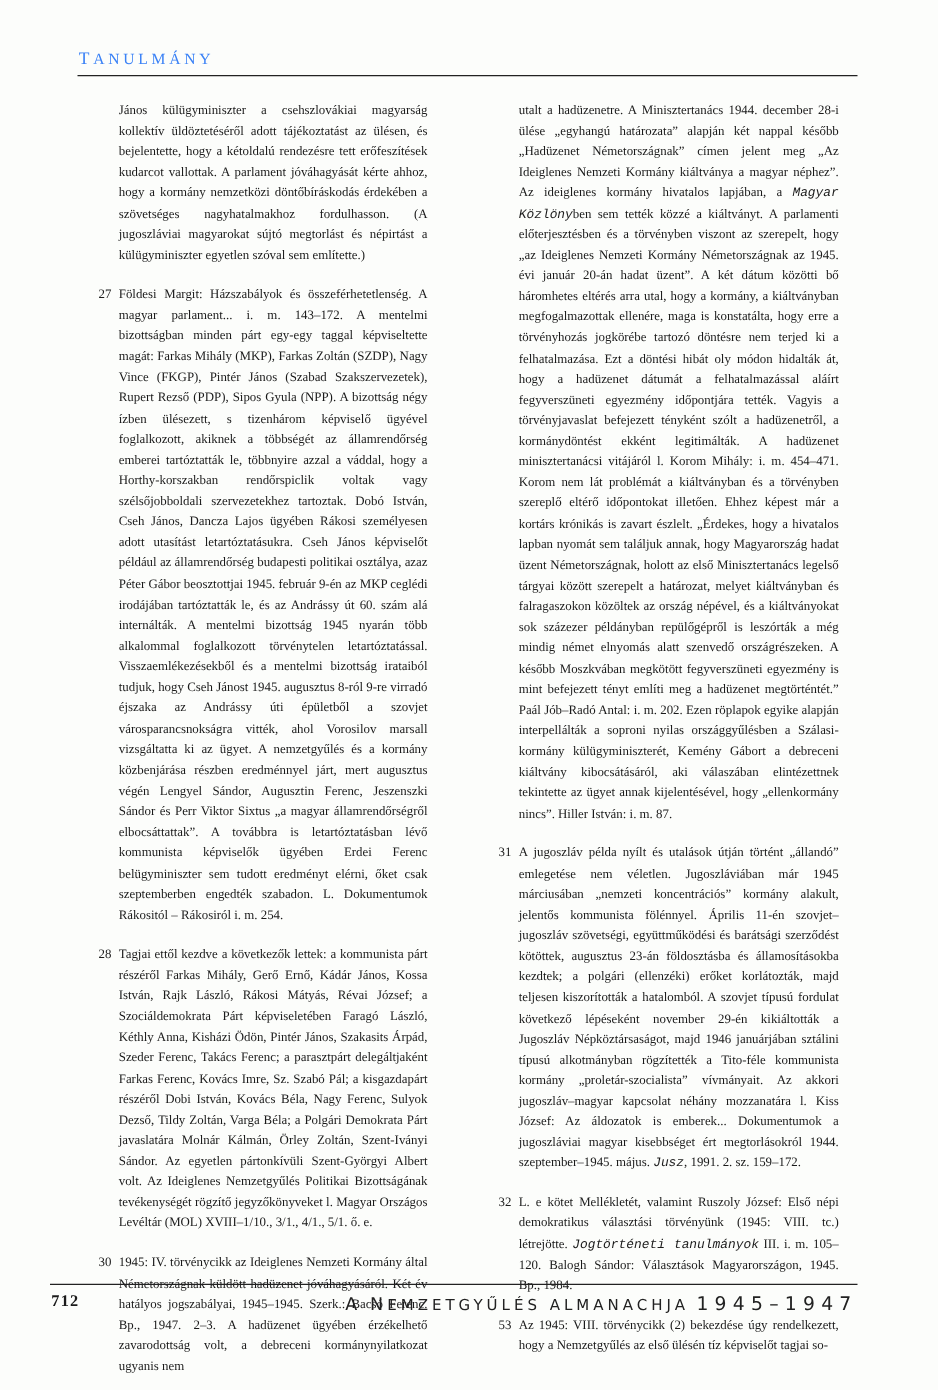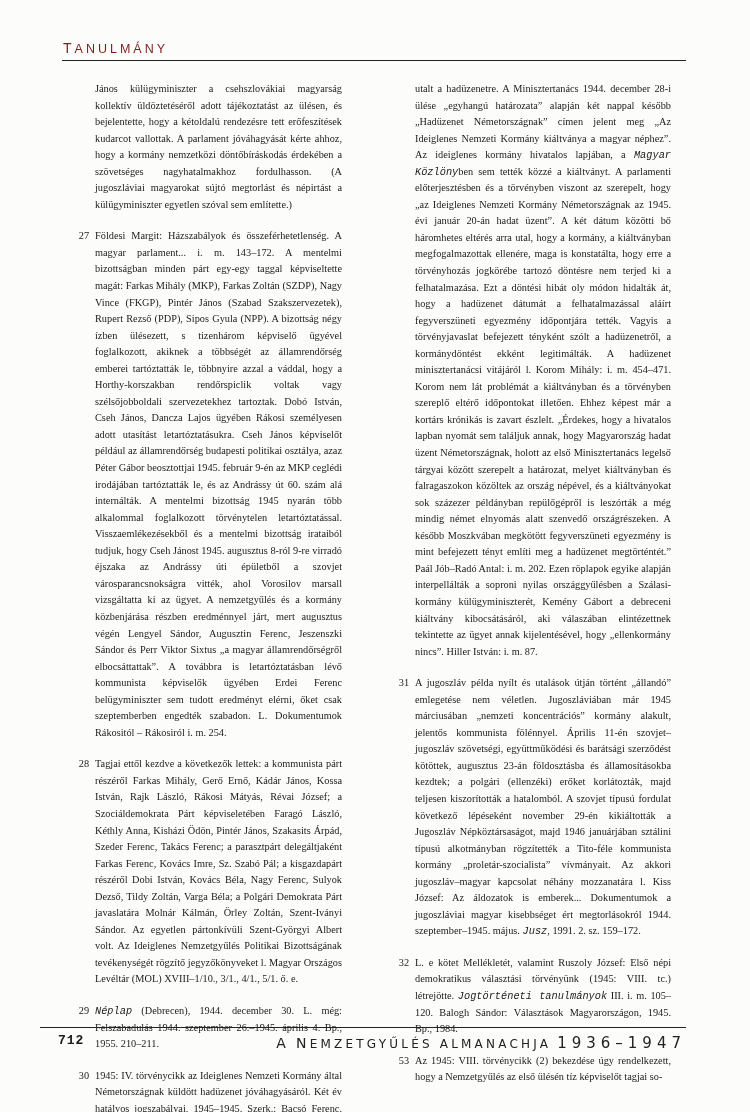--- a/index.html
+++ b/index.html
@@ -2,39 +2,39 @@
 <html><head>
 <meta charset="utf-8">
 <style>
   html, body { margin: 0; padding: 0; }
   body {
     width: 750px; height: 1112px; background: #fcfdfb; position: relative; overflow: hidden;
     font-family: "DejaVu Serif", "Liberation Serif", serif; color: #1a1a1a;
   }
   .header-title {
     position: absolute; left: 63px; top: 40px;
-    font-family: Liberation Sans, sans-serif;
-    font-size: 12.5px; letter-spacing: 3px; color: #7f1d1d;
+    font-family: Liberation Serif, serif;
+    font-size: 12.5px; letter-spacing: 3px; color: #3b82f6;
   }
   .header-title .cap { font-size: 14px; }
   .rule-top { position: absolute; left: 62px; top: 60px; width: 624px; height: 1px; background: #222; }
   .rule-bottom { position: absolute; left: 40px; top: 1027px; width: 646px; height: 1px; background: #222; }
   .col {
     position: absolute; top: 66px; font-size: 10.3px; line-height: 16.55px;
     text-align: justify; font-family: "Liberation Serif", "DejaVu Serif", serif;
   }
   .col.left { left: 61px; width: 296px; }
   .col.right { left: 381px; width: 305px; }
   .note { position: relative; padding-left: 19px; margin: 15px; }
   .note.cont { }
   .note .num { position: absolute; left: 0; top: 0; width: 16px; text-align: center; }
   .note p { margin: 0; }
   .footer-page {
     position: absolute; left: 41px; top: 1033px;
-    font-family: Liberation Mono, monospace; font-weight: bold; font-size: 13px; letter-spacing: 1px; margin-left: 17px;
+    font-family: Liberation Serif, serif; font-weight: bold; font-size: 13px; letter-spacing: 1px;
   }
   .footer-title {
     position: absolute; right: 64px; top: 1034px;
     font-family: "DejaVu Sans", "Liberation Sans", sans-serif; font-size: 12px; letter-spacing: 3.2px; color: #222;
   }
   .footer-title .cap { font-size: 14px; }
   .footer-title .yrs { font-size: 15px; letter-spacing: 5px; margin-left: 6px; }
   i { font-style: italic; font-family: Liberation Mono, monospace; }
 </style>
 </head>
@@ -47,24 +47,20 @@
   <p class="note cont"><span>János külügyminiszter a csehszlovákiai magyarság kollektív üldöztetéséről adott tájékoztatást az ülésen, és bejelentette, hogy a kétoldalú rendezésre tett erőfeszítések kudarcot vallottak. A parlament jóváhagyását kérte ahhoz, hogy a kormány nemzetközi döntőbíráskodás érdekében a szövetséges nagyhatalmakhoz fordulhasson. (A jugoszláviai magyarokat sújtó megtorlást és népirtást a külügyminiszter egyetlen szóval sem említette.)</span></p>
   <div class="note">
     <span class="num">27</span>
     <p>Földesi Margit: Házszabályok és összeférhetetlenség. A magyar parlament... i. m. 143–172. A mentelmi bizottságban minden párt egy-egy taggal képviseltette magát: Farkas Mihály (MKP), Farkas Zoltán (SZDP), Nagy Vince (FKGP), Pintér János (Szabad Szakszervezetek), Rupert Rezső (PDP), Sipos Gyula (NPP). A bizottság négy ízben ülésezett, s tizenhárom képviselő ügyével foglalkozott, akiknek a többségét az államrendőrség emberei tartóztatták le, többnyire azzal a váddal, hogy a Horthy-korszakban rendőrspiclik voltak vagy szélsőjobboldali szervezetekhez tartoztak. Dobó István, Cseh János, Dancza Lajos ügyében Rákosi személyesen adott utasítást letartóztatásukra. Cseh János képviselőt például az államrendőrség budapesti politikai osztálya, azaz Péter Gábor beosztottjai 1945. február 9-én az MKP ceglédi irodájában tartóztatták le, és az Andrássy út 60. szám alá internálták. A mentelmi bizottság 1945 nyarán több alkalommal foglalkozott törvénytelen letartóztatással. Visszaemlékezésekből és a mentelmi bizottság irataiból tudjuk, hogy Cseh Jánost 1945. augusztus 8-ról 9-re virradó éjszaka az Andrássy úti épületből a szovjet városparancsnokságra vitték, ahol Vorosilov marsall vizsgáltatta ki az ügyet. A nemzetgyűlés és a kormány közbenjárása részben eredménnyel járt, mert augusztus végén Lengyel Sándor, Augusztin Ferenc, Jeszenszki Sándor és Perr Viktor Sixtus „a magyar államrendőrségről elbocsáttattak”. A továbbra is letartóztatásban lévő kommunista képviselők ügyében Erdei Ferenc belügyminiszter sem tudott eredményt elérni, őket csak szeptemberben engedték szabadon. L. Dokumentumok Rákositól – Rákosiról i. m. 254.</p>
   </div>
   <div class="note">
     <span class="num">28</span>
     <p>Tagjai ettől kezdve a következők lettek: a kommunista párt részéről Farkas Mihály, Gerő Ernő, Kádár János, Kossa István, Rajk László, Rákosi Mátyás, Révai József; a Szociáldemokrata Párt képviseletében Faragó László, Kéthly Anna, Kisházi Ödön, Pintér János, Szakasits Árpád, Szeder Ferenc, Takács Ferenc; a parasztpárt delegáltjaként Farkas Ferenc, Kovács Imre, Sz. Szabó Pál; a kisgazdapárt részéről Dobi István, Kovács Béla, Nagy Ferenc, Sulyok Dezső, Tildy Zoltán, Varga Béla; a Polgári Demokrata Párt javaslatára Molnár Kálmán, Örley Zoltán, Szent-Iványi Sándor. Az egyetlen pártonkívüli Szent-Györgyi Albert volt. Az Ideiglenes Nemzetgyűlés Politikai Bizottságának tevékenységét rögzítő jegyzőkönyveket l. Magyar Országos Levéltár (MOL) XVIII–1/10., 3/1., 4/1., 5/1. ő. e.</p>
   </div>
   <div class="note">
-    <span class="num">29</span>
-    <p><i>Néplap</i><span> (Debrecen), 1944. december 30. L. még: Felszabadulás 1944. szeptember 26.–1945. április 4. Bp., 1955. 210–211.</span></p>
-  </div>
-  <div class="note">
     <span class="num">30</span>
     <p>1945: IV. törvénycikk az Ideiglenes Nemzeti Kormány által Németországnak küldött hadüzenet jóváhagyásáról. Két év hatályos jogszabályai, 1945–1945. Szerk.: Bacsó Ferenc. Bp., 1947. 2–3. A hadüzenet ügyében érzékelhető zavarodottság volt, a debreceni kormánynyilatkozat ugyanis nem</p>
   </div>
 </div>
 
 <div class="col right">
   <p class="note cont"><span>utalt a hadüzenetre. A Minisztertanács 1944. december 28-i ülése „egyhangú határozata” alapján két nappal később „Hadüzenet Németországnak” címen jelent meg „Az Ideiglenes Nemzeti Kormány kiáltványa a magyar néphez”. Az ideiglenes kormány hivatalos lapjában, a </span><i>Magyar Közlöny</i><span>ben sem tették közzé a kiáltványt. A parlamenti előterjesztésben és a törvényben viszont az szerepelt, hogy „az Ideiglenes Nemzeti Kormány Németországnak az 1945. évi január 20-án hadat üzent”. A két dátum közötti bő háromhetes eltérés arra utal, hogy a kormány, a kiáltványban megfogalmazottak ellenére, maga is konstatálta, hogy erre a törvényhozás jogkörébe tartozó döntésre nem terjed ki a felhatalmazása. Ezt a döntési hibát oly módon hidalták át, hogy a hadüzenet dátumát a felhatalmazással aláírt fegyverszüneti egyezmény időpontjára tették. Vagyis a törvényjavaslat befejezett tényként szólt a hadüzenetről, a kormánydöntést ekként legitimálták. A hadüzenet minisztertanácsi vitájáról l. Korom Mihály: i. m. 454–471. Korom nem lát problémát a kiáltványban és a törvényben szereplő eltérő időpontokat illetően. Ehhez képest már a kortárs krónikás is zavart észlelt. „Érdekes, hogy a hivatalos lapban nyomát sem találjuk annak, hogy Magyarország hadat üzent Németországnak, holott az első Minisztertanács legelső tárgyai között szerepelt a határozat, melyet kiáltványban és falragaszokon közöltek az ország népével, és a kiáltványokat sok százezer példányban repülőgépről is leszórták a még mindig német elnyomás alatt szenvedő országrészeken. A később Moszkvában megkötött fegyverszüneti egyezmény is mint befejezett tényt említi meg a hadüzenet megtörténtét.” Paál Jób–Radó Antal: i. m. 202. Ezen röplapok egyike alapján interpellálták a soproni nyilas országgyűlésben a Szálasi-kormány külügyminiszterét, Kemény Gábort a debreceni kiáltvány kibocsátásáról, aki válaszában elintézettnek tekintette az ügyet annak kijelentésével, hogy „ellenkormány nincs”. Hiller István: i. m. 87.</span></p>
   <div class="note">
     <span class="num">31</span>
     <p><span>A jugoszláv példa nyílt és utalások útján történt „állandó” emlegetése nem véletlen. Jugoszláviában már 1945 márciusában „nemzeti koncentrációs” kormány alakult, jelentős kommunista fölénnyel. Április 11-én szovjet–jugoszláv szövetségi, együttműködési és barátsági szerződést kötöttek, augusztus 23-án földosztásba és államosításokba kezdtek; a polgári (ellenzéki) erőket korlátozták, majd teljesen kiszorították a hatalomból. A szovjet típusú fordulat következő lépéseként november 29-én kikiáltották a Jugoszláv Népköztársaságot, majd 1946 januárjában sztálini típusú alkotmányban rögzítették a Tito-féle kommunista kormány „proletár-szocialista” vívmányait. Az akkori jugoszláv–magyar kapcsolat néhány mozzanatára l. Kiss József: Az áldozatok is emberek... Dokumentumok a jugoszláviai magyar kisebbséget ért megtorlásokról 1944. szeptember–1945. május. </span><i>Jusz</i><span>, 1991. 2. sz. 159–172.</span></p>
@@ -74,13 +70,13 @@
     <p><span>L. e kötet Mellékletét, valamint Ruszoly József: Első népi demokratikus választási törvényünk (1945: VIII. tc.) létrejötte. </span><i>Jogtörténeti tanulmányok</i><span> III. i. m. 105–120. Balogh Sándor: Választások Magyarországon, 1945. Bp., 1984.</span></p>
   </div>
   <div class="note">
     <span class="num">53</span>
     <p>Az 1945: VIII. törvénycikk (2) bekezdése úgy rendelkezett, hogy a Nemzetgyűlés az első ülésén tíz képviselőt tagjai so-</p>
   </div>
 </div>
 
 <div class="rule-bottom"></div>
 <div class="footer-page">712</div>
-<div class="footer-title"><span class="cap">A</span>&nbsp;<span class="cap">N</span><span>EMZETGYŰLÉS ALMANACHJA</span><span class="yrs">1936–1947</span></div>
+<div class="footer-title"><span class="cap">A</span>&nbsp;<span class="cap">N</span><span>EMZETGYŰLÉS ALMANACHJA</span><span class="yrs">1945–1947</span></div>
 
 </body></html>

